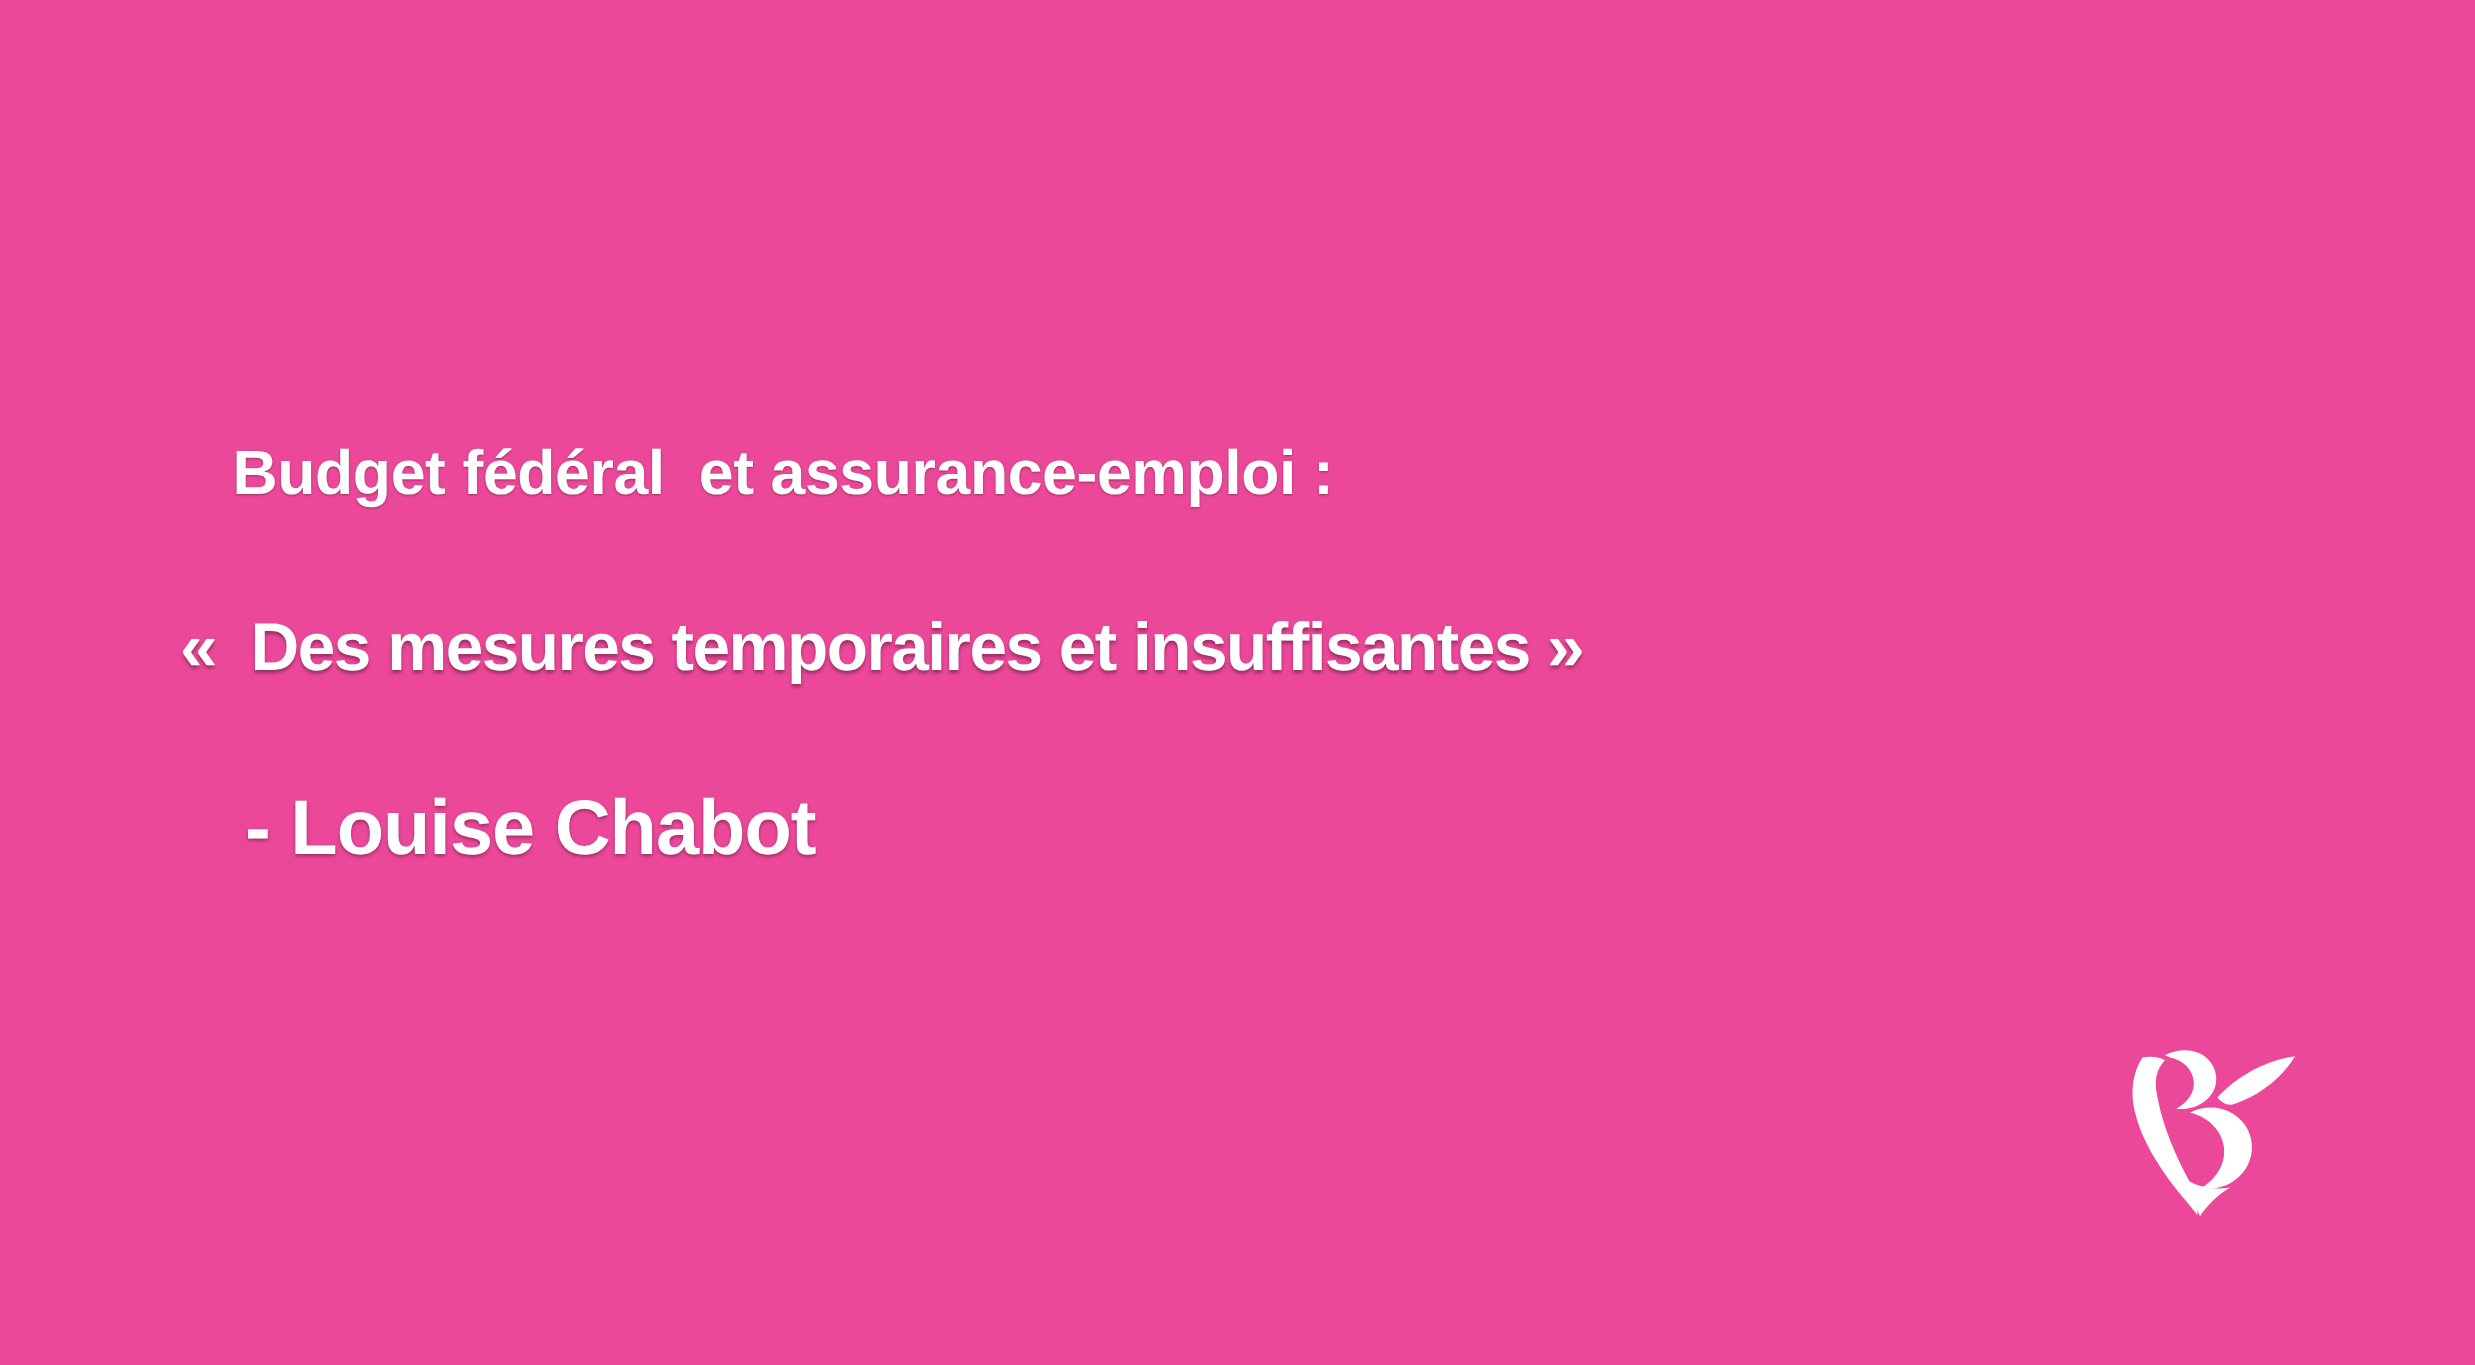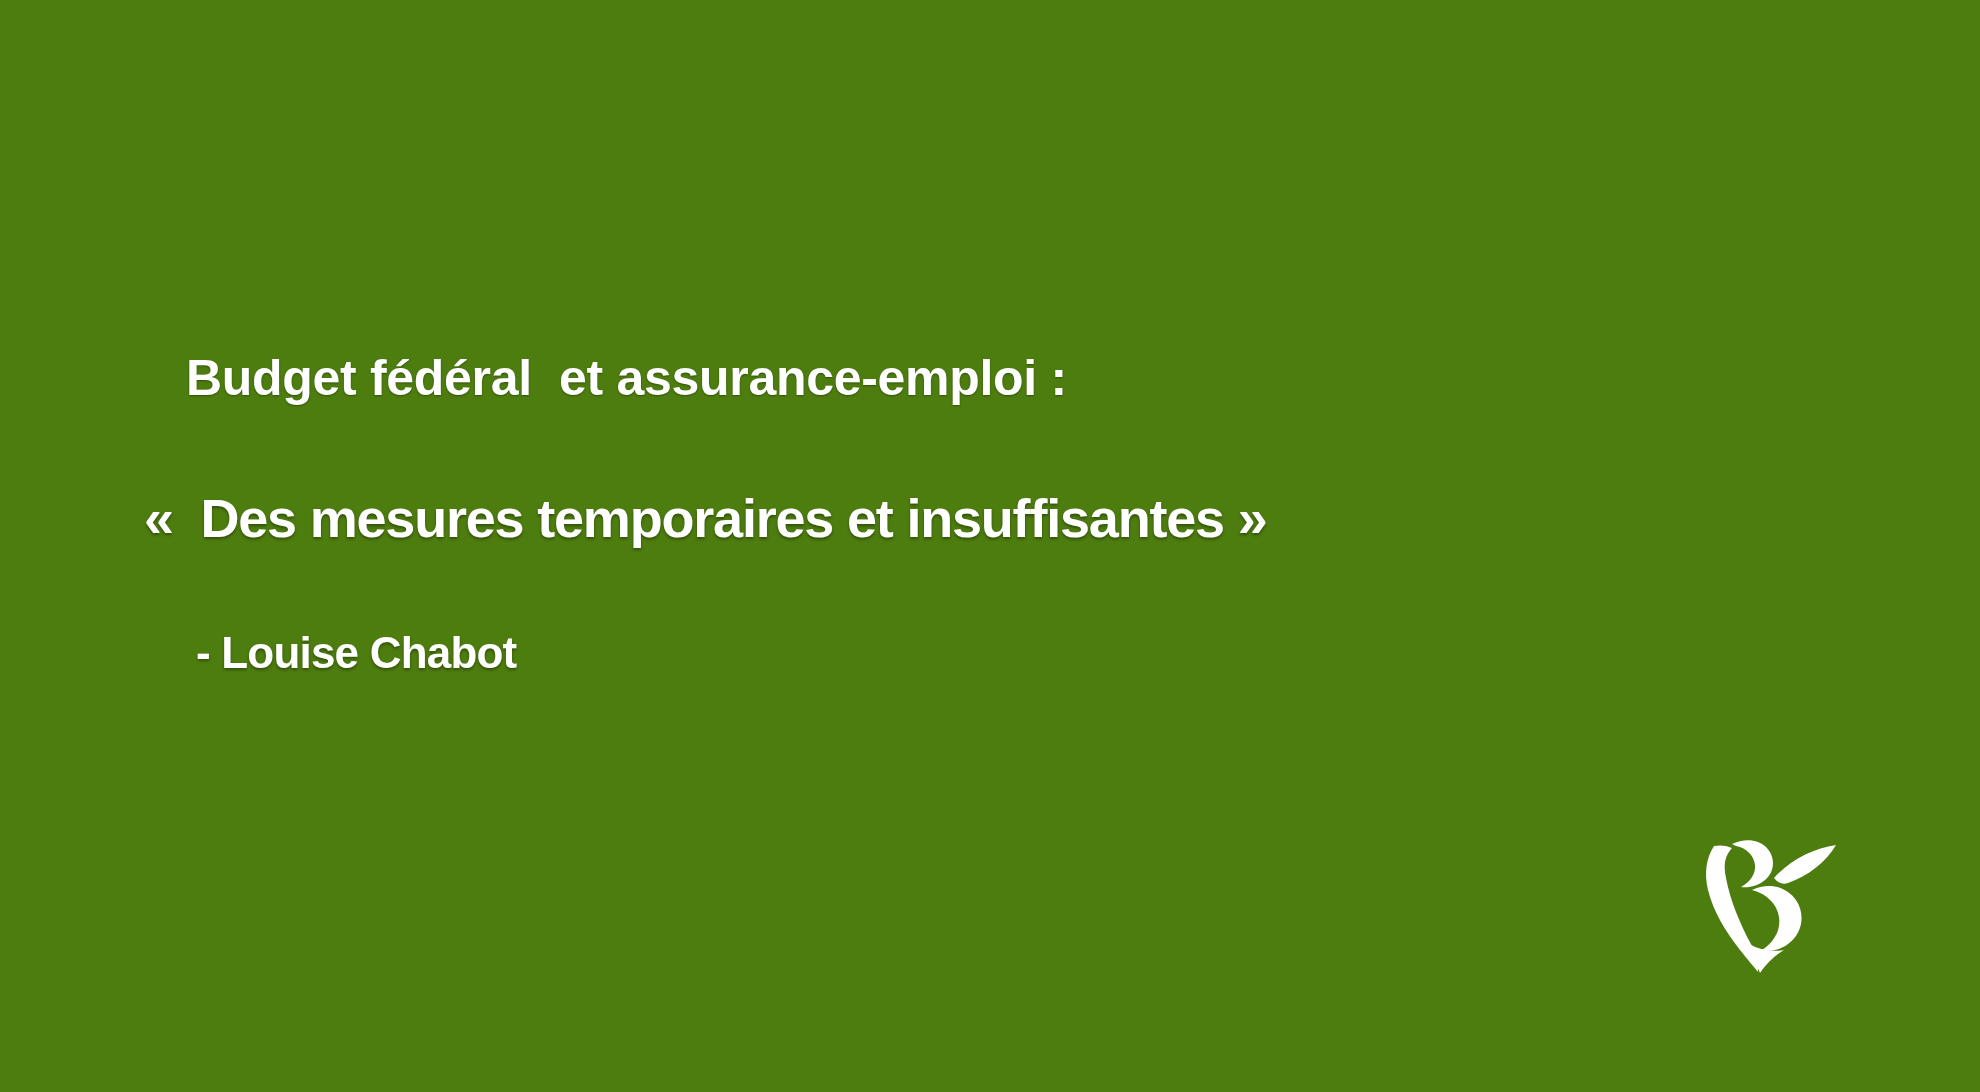--- a/index.html
+++ b/index.html
@@ -11,21 +11,21 @@
     width: 1980px;
     height: 1092px;
     overflow: hidden;
     font-family: "Liberation Sans", sans-serif;
   }
 
   .slide {
     position: relative;
     width: 1980px;
     height: 1092px;
-    background: #4d7c0f;
+    background: #ec4899;
     overflow: hidden;
   }
 
   
   .text-block {
     position: absolute;
     left: 0;
     top: 0;
     width: 1980px;
     height: 1092px;
@@ -60,21 +60,21 @@
     text-shadow: 0 2px 3px rgba(0,0,0,0.35);
   }
 
   .attribution {
     position: absolute;
     left: 196px;
     top: 630px;
     color: #FFFFFF;
     font-family: "Liberation Sans", sans-serif;
     font-weight: bold;
-    font-size: 44px;
+    font-size: 62px;
     line-height: 1.05;
     letter-spacing: -0.8px;
     white-space: pre;
     text-shadow: 0 2px 3px rgba(0,0,0,0.35);
   }
 
   
   .logo {
     position: absolute;
     left: 1692px;

